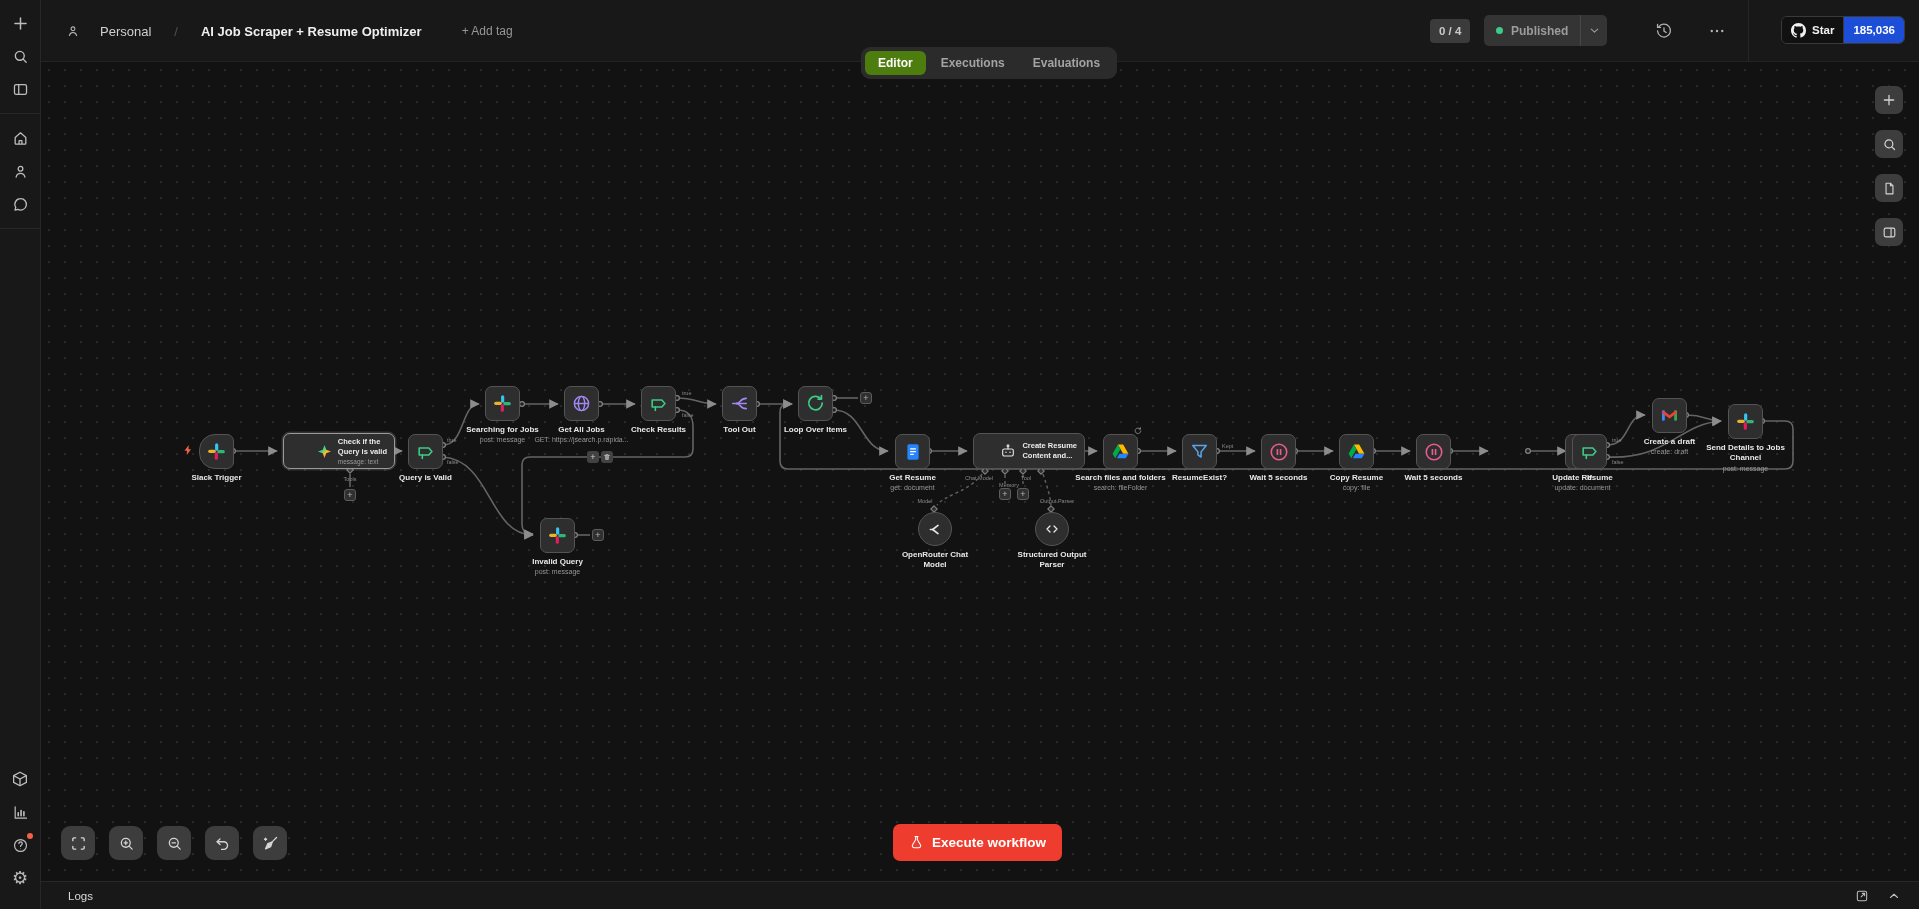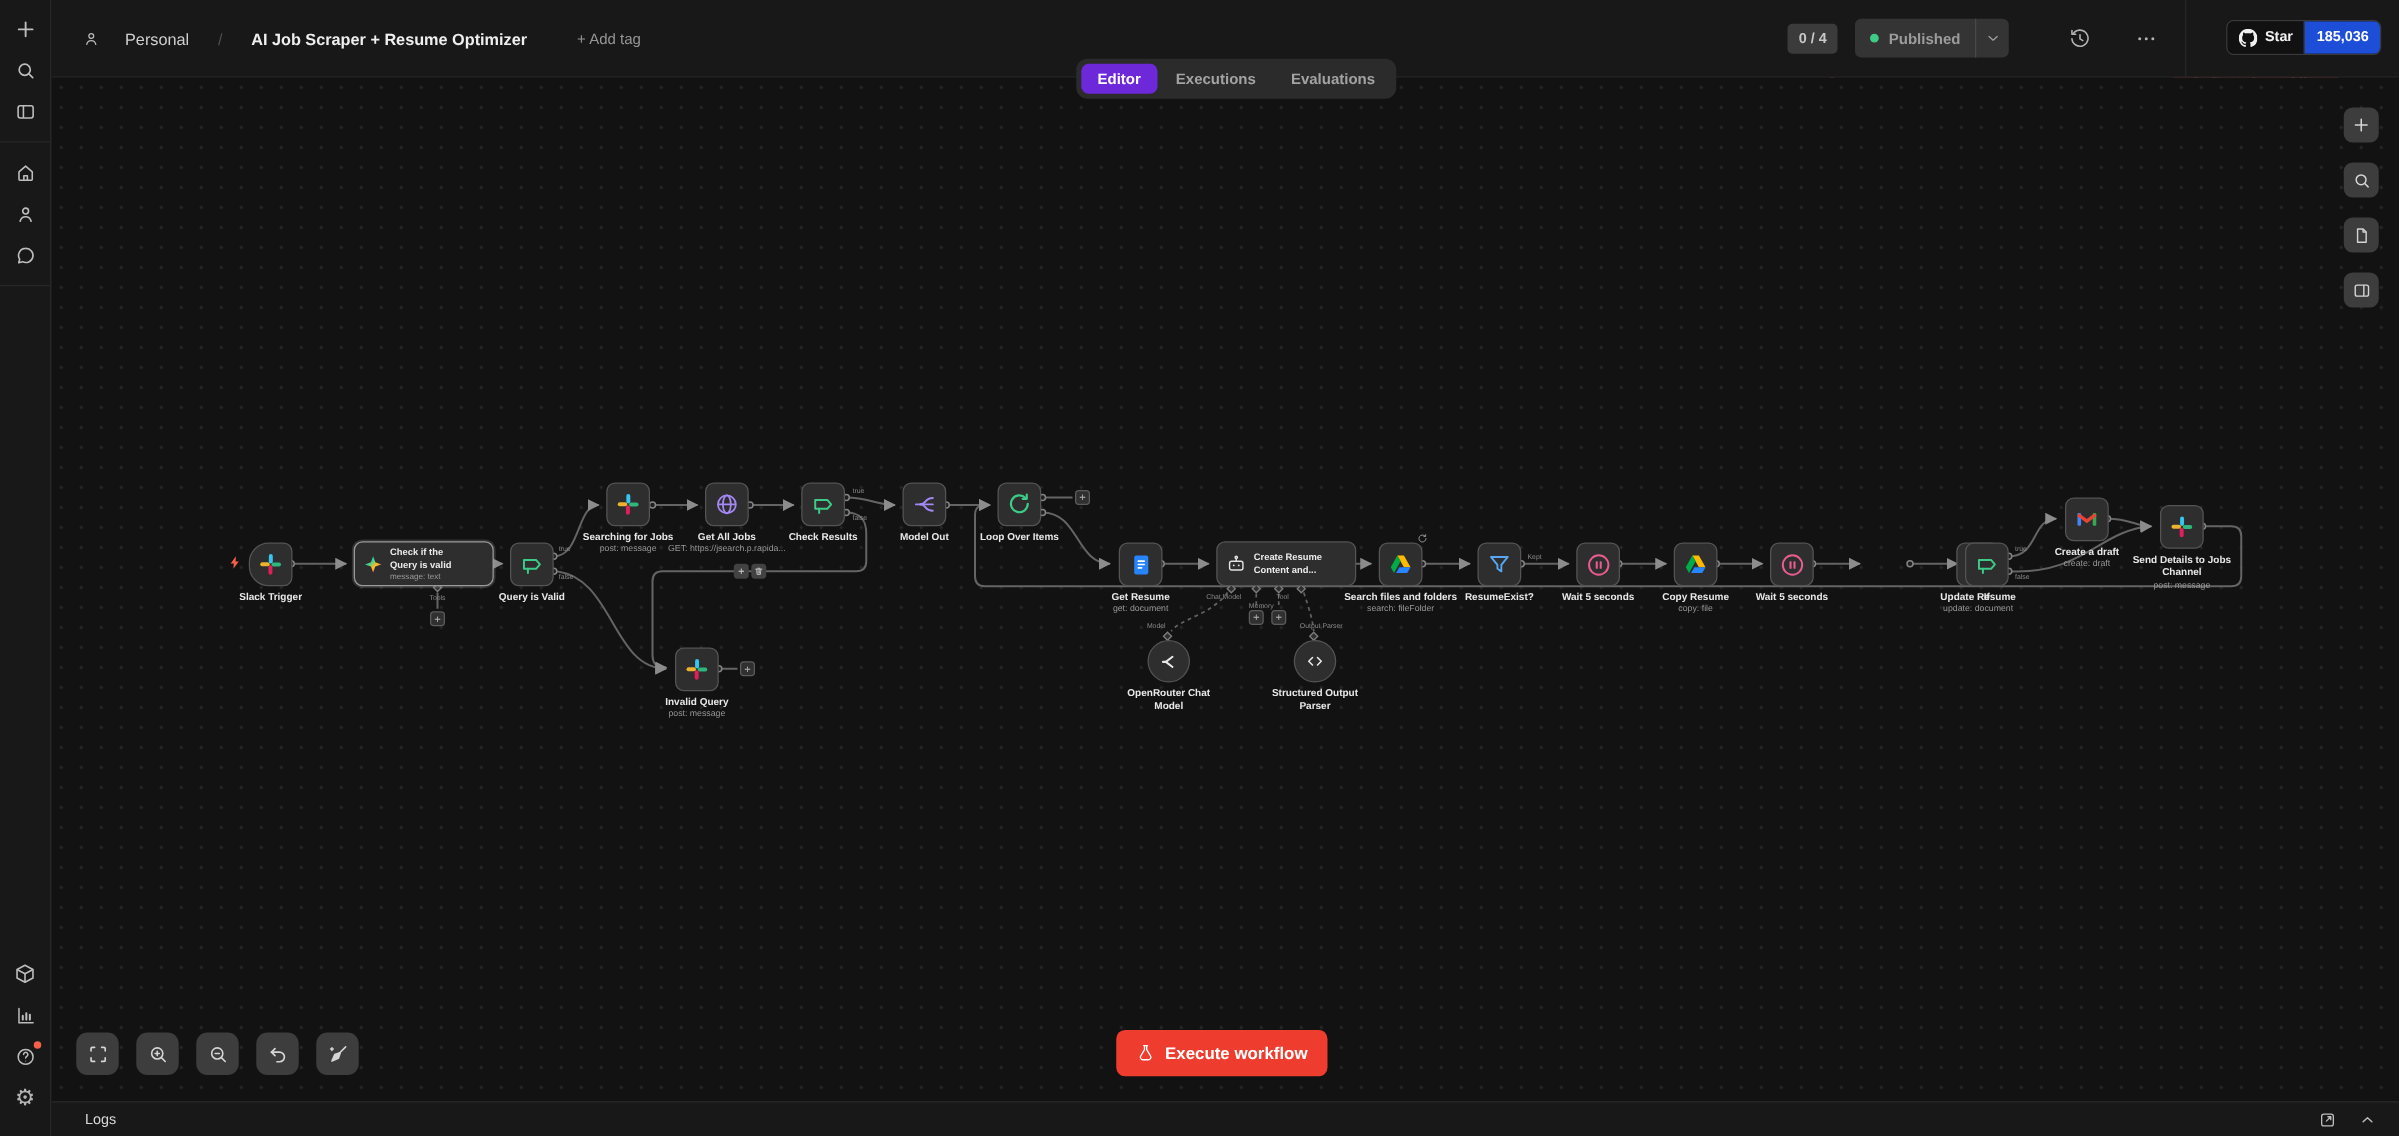--- a/index.html
+++ b/index.html
@@ -37,31 +37,31 @@
   .hdivider{position:absolute;left:1707px;top:0;width:1px;height:62px;background:#262626}
   .ghchip{position:absolute;left:1740px;top:16px;height:28px;border:1px solid #3a3a3a;border-radius:6px;display:flex;
     overflow:hidden;cursor:pointer}
   .ghleft{background:#111;display:flex;align-items:center;gap:6px;padding:0 9px;color:#f0f0f0;font-size:11.5px;font-weight:600}
   .ghright{background:#1d4ed8;border-left:1px solid #3a3a3a;display:flex;align-items:center;padding:0 9px;
     color:#fff;font-size:11.5px;font-weight:700}
 
   
   .tabbar{position:fixed;left:861px;top:47px;z-index:35;background:#2b2b2b;border-radius:9px;padding:4px;display:flex;gap:2px}
   .tab{font-size:12px;font-weight:600;color:#a3a3a3;padding:5px 13px;border-radius:6px;cursor:pointer;white-space:nowrap}
-  .tab.active{background:#6d28d9;color:#fff;font-weight:700}
+  .tab.active{background:#4d7c0f;color:#fff;font-weight:700}
 
   
   .canvas{position:fixed;left:41px;top:62px;right:0;bottom:28px;background:#121212;
     background-image:radial-gradient(circle,#292929 1.1px,transparent 1.4px);background-size:16px 16px;z-index:1}
   .wires{position:absolute;left:0;top:0}
   .node{position:absolute;z-index:3;cursor:pointer}
   .nbox{width:35px;height:35px;background:#2e2e2e;border:1px solid #545454;border-radius:7px;display:flex;
     align-items:center;justify-content:center}
   .trigger .nbox{border-radius:16px 7px 7px 16px}
-  .wide .nbox{width:112px;height:36px;gap:6px;padding:0 7px;justify-content:flex-start}
+  .wide .nbox{width:112px;height:36px;gap:6px;padding:0 7px;justify-content:flex-end}
   .sel .nbox{border-color:#9a9a9a;box-shadow:0 0 0 1.5px rgba(150,150,150,.25)}
   .circle .nbox{width:34px;height:34px;border-radius:50%}
   .ninfo{position:absolute;top:calc(100% + 4px);left:50%;transform:translateX(-50%);width:112px;text-align:center}
   .nname{font-size:8px;font-weight:700;color:#e8e8e8;line-height:1.3}
   .nsub{font-size:7px;color:#979797;margin-top:1px;white-space:nowrap}
   .ntxt{text-align:left}
   .ntitle{font-size:7.5px;font-weight:700;color:#ececec;line-height:1.35}
   .ntsub{font-size:6.5px;color:#9a9a9a;margin-top:1px}
   .clabel{position:absolute;font-size:5.5px;color:#8a8a8a;z-index:4;white-space:nowrap}
   .cc{transform:translateX(-50%)}
@@ -528,21 +528,21 @@
       </div>
   </div>
 
   <div class="node" style="left:681px;top:324px">
     <div class="nbox">
         <svg class="ic" width="19" height="19" style="color:#a488f5">
           <use href="#i-split"></use>
         </svg>
       </div>
     <div class="ninfo">
-        <div class="nname">Model Out</div>
+        <div class="nname">Tool Out</div>
       </div>
   </div>
 
   <div class="node" style="left:757px;top:324px">
     <div class="nbox">
         <svg class="ic" width="19" height="19" style="color:#3dcb87">
           <use href="#i-loop"></use>
         </svg>
       </div>
     <div class="ninfo">

